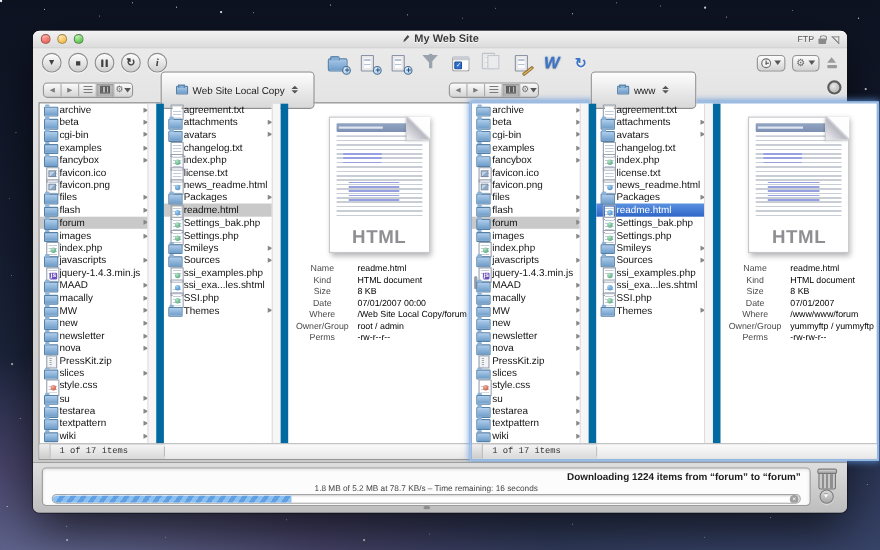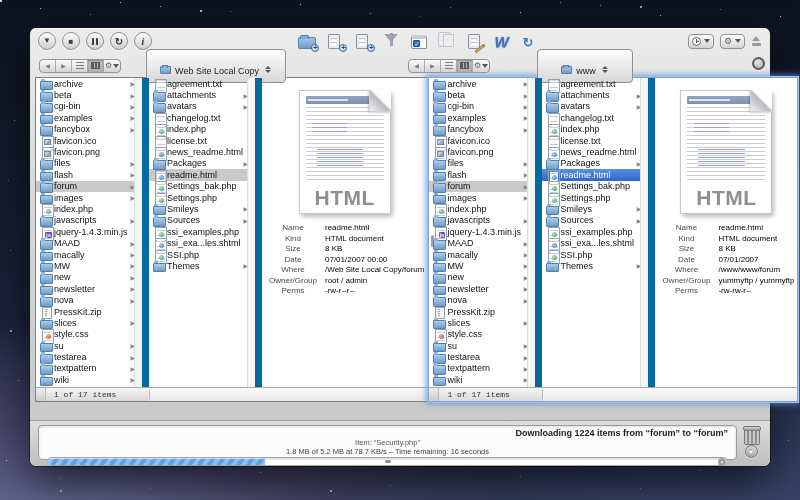--- a/index.html
+++ b/index.html
@@ -125,21 +125,21 @@
   .seg-group { display:flex; border:1px solid #949494; border-radius:4px; overflow:hidden;
     background:linear-gradient(180deg,#fbfbfb,#d4d4d4); height:14px; }
   .seg { width:16px; display:flex; align-items:center; justify-content:center; border-right:1px solid #aaa;
     font-size:6px; color:#7a7a7a; }
   .seg:last-child { border-right:none; }
   .seg.active { background:linear-gradient(180deg,#c3c3c3,#b0b0b0); box-shadow:inset 0 1px 2px rgba(0,0,0,.3); }
   .ic-listview { width:8px; height:7px; background:repeating-linear-gradient(180deg,#7a7a7a 0 1px,transparent 1px 3px); }
   .ic-colview { width:9px; height:7px; background:repeating-linear-gradient(90deg,#5a5a5a 0 2px,transparent 2px 3px); border:1px solid #5a5a5a; }
   .path-drop { position:absolute; left:50%; transform:translateX(-50%); height:16px; min-width:140px;
     border:1px solid #8f8f8f; border-radius:4px; background:linear-gradient(180deg,#fdfdfd,#d8d8d8);
-    display:flex; align-items:flex-start; padding:16px 5px; gap:4px; font-size:9px; color:#222;
+    display:flex; align-items:center; padding:16px 5px; gap:4px; font-size:9px; color:#222;
     box-shadow:0 1px 1px rgba(255,255,255,.7); justify-content:center; }
   .mini-folder { width:11px; height:8px; border-radius:1px; background:linear-gradient(180deg,#a9c8e8,#6d9cc9);
     border:1px solid #5580a8; position:relative; flex:none; }
   .mini-folder::before{content:"";position:absolute;top:-2px;left:1px;width:4px;height:2px;background:#86aed4;
     border:1px solid #5580a8;border-bottom:none;}
   .updown { display:flex; flex-direction:column; gap:1px; margin-left:2px; }
   .updown i { width:0; height:0; border-left:3px solid transparent; border-right:3px solid transparent; }
   .updown .u { border-bottom:3.5px solid #555; } .updown .d { border-top:3.5px solid #555; }
   .go-round { position:absolute; right:0; top:3px; width:13px; height:13px; border-radius:50%;
     border:2px solid #5c5c5c; background:radial-gradient(circle at 40% 35%, #e9e9e9, #a8a8a8); box-shadow:0 1px 1px rgba(255,255,255,.6); }
@@ -191,21 +191,21 @@
   .doc-head { margin:5px 6px 3px; height:8px; background:linear-gradient(180deg,#93a5c2,#7c90b2); border-radius:1px;
     display:flex; align-items:center; padding:0 2px; }
   .doc-head i { display:block; width:55%; height:2px; background:#dfe6f2; }
   .doc-lines { margin:0 6px; height:76px;
     background:repeating-linear-gradient(180deg,#c9cdd6 0 1.5px, transparent 1.5px 4px); position:relative; }
   .doc-lines::before { content:""; position:absolute; left:8%; top:16px; width:45%; height:10px;
     background:repeating-linear-gradient(180deg,#97a0e0 0 1.5px, transparent 1.5px 4px); }
   .doc-lines::after { content:""; position:absolute; left:14%; top:42px; width:60%; height:18px;
     background:repeating-linear-gradient(180deg,#97a0e0 0 1.5px, transparent 1.5px 4px); }
   .doc-big-label { position:absolute; bottom:3px; left:0; right:0; text-align:center;
-    font-size:21px; font-weight:bold; color:#8f8f93; letter-spacing:.5px; }
+    font-size:17px; font-weight:bold; color:#8f8f93; letter-spacing:.5px; }
   .detail-rows { margin-top:9px; width:100%; padding:0 3px; }
   .detail-row { display:flex; font-size:8px; line-height:10.5px; }
   .dlabel { width:56px; text-align:center; color:#4a4a4a; flex:none; }
   .dvalue { margin-left:4px; color:#000; white-space:nowrap; }
 
   
   .pstatus { height:14px; border-top:1px solid #a8a8a8; background:linear-gradient(180deg,#f5f5f5,#d9d9d9);
     display:flex; align-items:center; font-size:8px; color:#333; }
   .pstatus .grab { width:10px; height:100%; border-right:1px solid #bbb; background:linear-gradient(180deg,#eee,#ccc); }
   .pstatus .count { padding:0 8px; width:104px; border-right:1px solid #bbb;font-family:Liberation Mono, monospace; }
@@ -242,20 +242,35 @@
   .dock-round span { color:#fff; font-size:6px; line-height:1; text-shadow:0 -1px 0 rgba(0,0,0,.3); }
 </style>
 </head>
 <body>
 
 <div class="desktop">
   <div class="stars"></div>
 
   <div class="window">
 
+    <div class="titlebar">
+      <span class="tl close"></span>
+      <span class="tl min"></span>
+      <span class="tl zoom"></span>
+      <div class="title-center">
+        <svg class="title-pen" viewBox="0 0 10 10">
+            <path d="M2 9 L3 6 L7 1 L9 3 L4 8 Z" fill="#4a4a4a"></path>
+          </svg><span>My Web Site</span>
+      </div>
+      <div class="titlebar-right">
+        <span>FTP</span>
+        <span class="lock"></span>
+        <span class="expand-ic"></span>
+      </div>
+    </div>
 
     <div class="toolbar">
       <div class="rbtn">
           <span class="g-down">▼</span>
         </div>
       <div class="rbtn">
           <span class="g-stop">■</span>
         </div>
       <div class="rbtn">
           <span class="g-pause">
@@ -923,21 +938,20 @@
             <span class="count">1 of 17 items</span>
             <span class="hscroll"></span>
           </div>
         </div>
       </div>
     </div>
 
     <div class="dock">
       <div class="tpanel">
         <div class="t-line1">Downloading 1224 items from “forum” to “forum”</div>
-        <div class="t-line2">Item: “Security.php”</div>
         <div class="t-line3">1.8 MB of 5.2 MB at 78.7 KB/s  –  Time remaining: 16 seconds</div>
         <div class="pbar">
           <div class="pfill" style="width: 32%;"></div>
           <div class="pcancel">×</div>
         </div>
         <div class="tpanel-grab"></div>
       </div>
       <div class="dock-side">
         <div class="trash"></div>
         <div class="dock-round">

